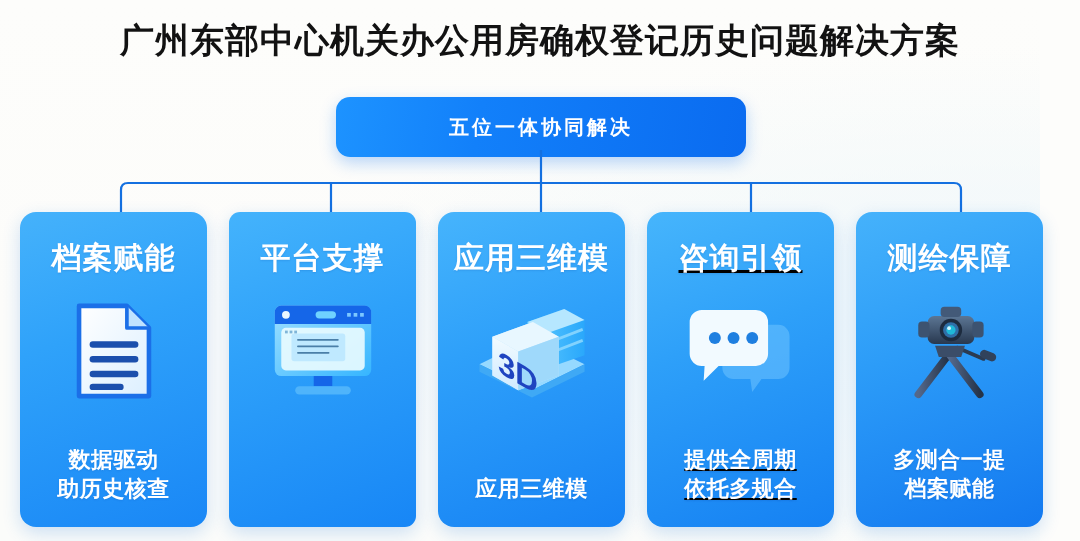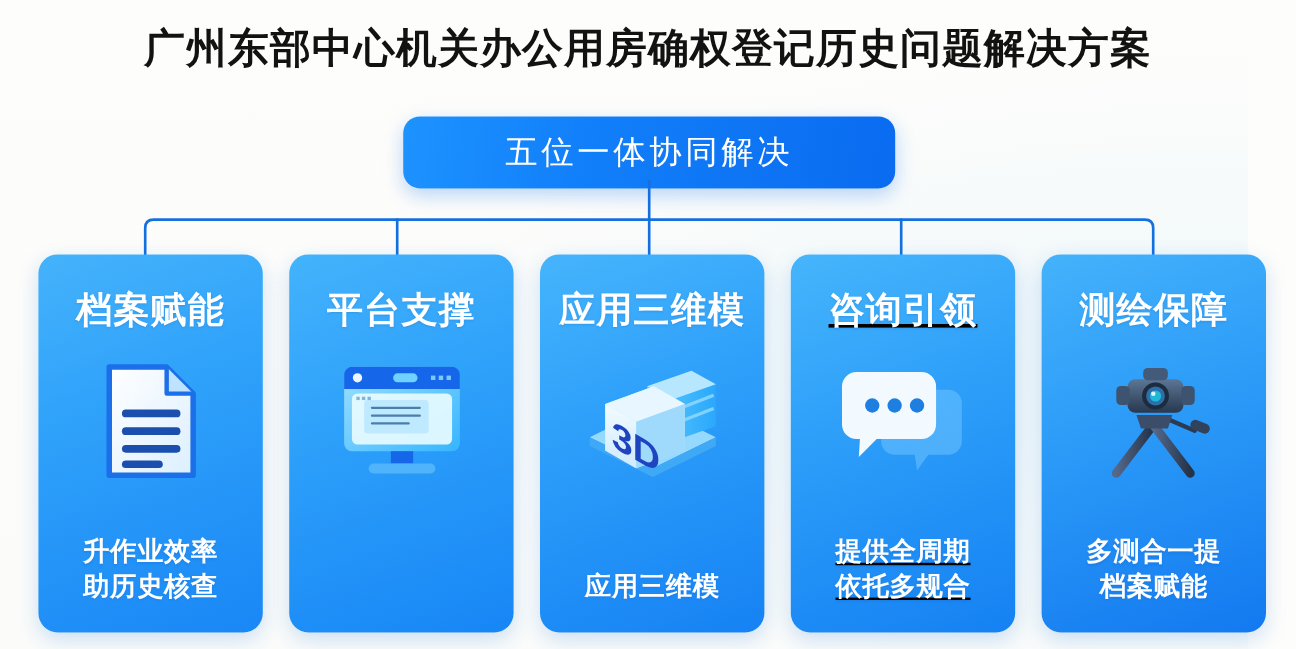--- a/index.html
+++ b/index.html
@@ -44,58 +44,58 @@
     width: 410px;
     height: 60px;
     border-radius: 14px;
     background: linear-gradient(100deg, #1d93ff 0%, #1280fa 35%, #0a6bf0 100%);
     box-shadow: 0 6px 16px rgba(12, 110, 240, 0.28);
     display: flex;
     align-items: center;
     justify-content: center;
   }
   .header-box .label {
-    font-size: 27px;
-    font-weight: normal;
+    font-size: 20px;
+    font-weight: bold;
     color: #ffffff;
     letter-spacing: 3px;
   }
 
   
   .connectors {
     position: absolute;
     left: 0;
     top: 150px;
     width: 1080px;
     height: 70px;
   }
 
   
   .cards {
     position: absolute;
-    left: 32px;
+    left: 20px;
     top: 212px;
     width: 1024px;
     height: 315px;
     display: flex;
     gap: 22px;
   }
   .card {
     position: relative;
     width: 187px;
     height: 315px;
     border-radius: 16px;
     box-shadow: 0 6px 18px rgba(20, 110, 215, 0.20);
     display: flex;
     flex-direction: column;
     align-items: center;
     overflow: hidden;
   }
   .card-1 { background: linear-gradient(160deg, #45b2fb 0%, #2fa2fa 38%, #1987f6 100%); }
-  .card-2 { background: linear-gradient(160deg, #44b3fc 0%, #2ea1fa 40%, #1786f6 100%); }
+  .card-2 { background: linear-gradient(160deg, #44b3fc 0%, #2ea1fa 40%, #1786f6 100%); border-radius: 11px; }
   .card-3 { background: linear-gradient(160deg, #46b4fc 0%, #2ea0fa 40%, #1682f4 100%); }
   .card-4 { background: linear-gradient(160deg, #46b5fc 0%, #2ea0f9 40%, #1581f3 100%); text-decoration: underline; }
   .card-5 { background: linear-gradient(160deg, #45b2fb 0%, #2c9cf8 42%, #1379f0 100%); }
 
   .card-title {
     margin-top: 26px;
     font-size: 30px;
     font-weight: bold;
     color: #ffffff;
     letter-spacing: 1px;
@@ -162,21 +162,21 @@
           <path d="M64,6 V30 H88" fill="#bfe2ff" stroke="#1b6fe8" stroke-width="4" stroke-linejoin="round"></path>
           <g stroke="#1b4fad" stroke-width="7" stroke-linecap="round">
             <line x1="27" y1="48" x2="73" y2="48"></line>
             <line x1="27" y1="64" x2="73" y2="64"></line>
             <line x1="27" y1="80" x2="73" y2="80"></line>
             <line x1="27" y1="94" x2="57" y2="94"></line>
           </g>
         </svg>
       </div>
       <div class="card-desc">
-        <div>升作业效率</div>
+        <div>数据驱动</div>
         <div>助历史核查</div>
       </div>
     </div>
 
     <div class="card card-2">
       <div class="card-title">平台支撑</div>
       <div class="card-icon">
         <svg viewBox="0 0 120 110" width="112" height="102">
           <defs>
             <linearGradient id="scr" x1="0" y1="0" x2="1" y2="1">

